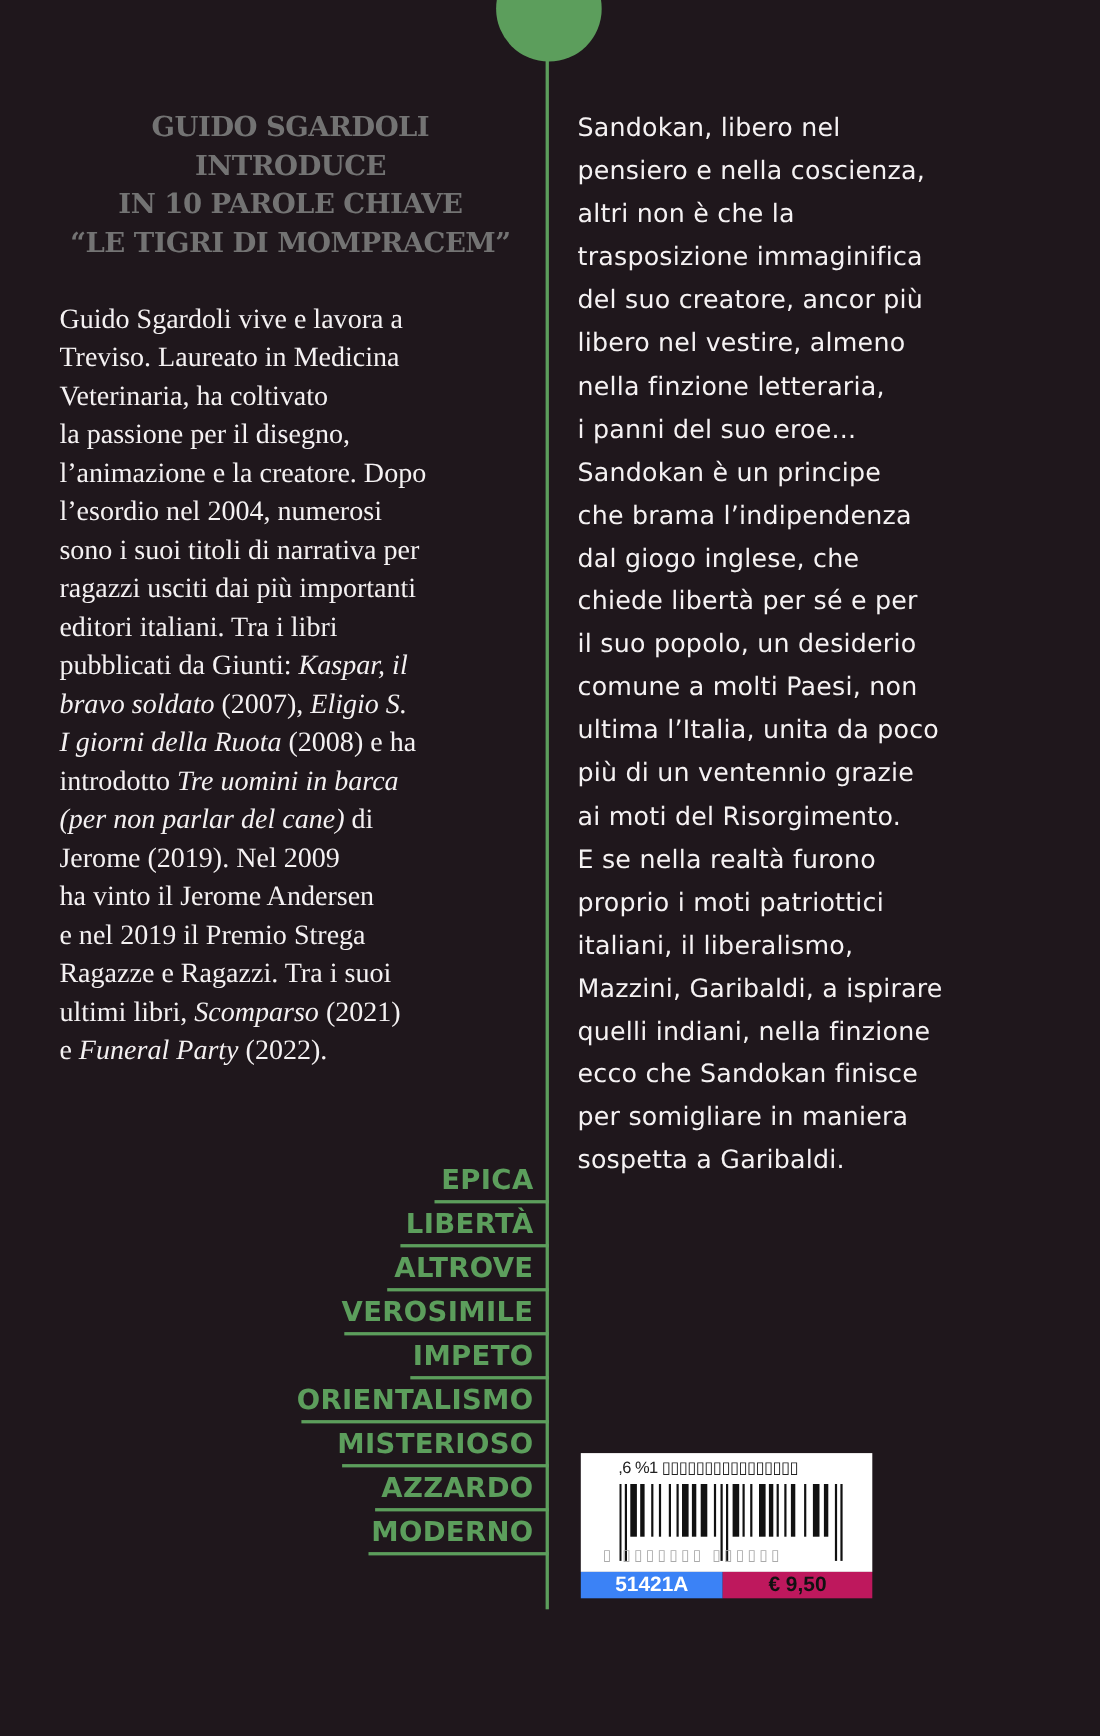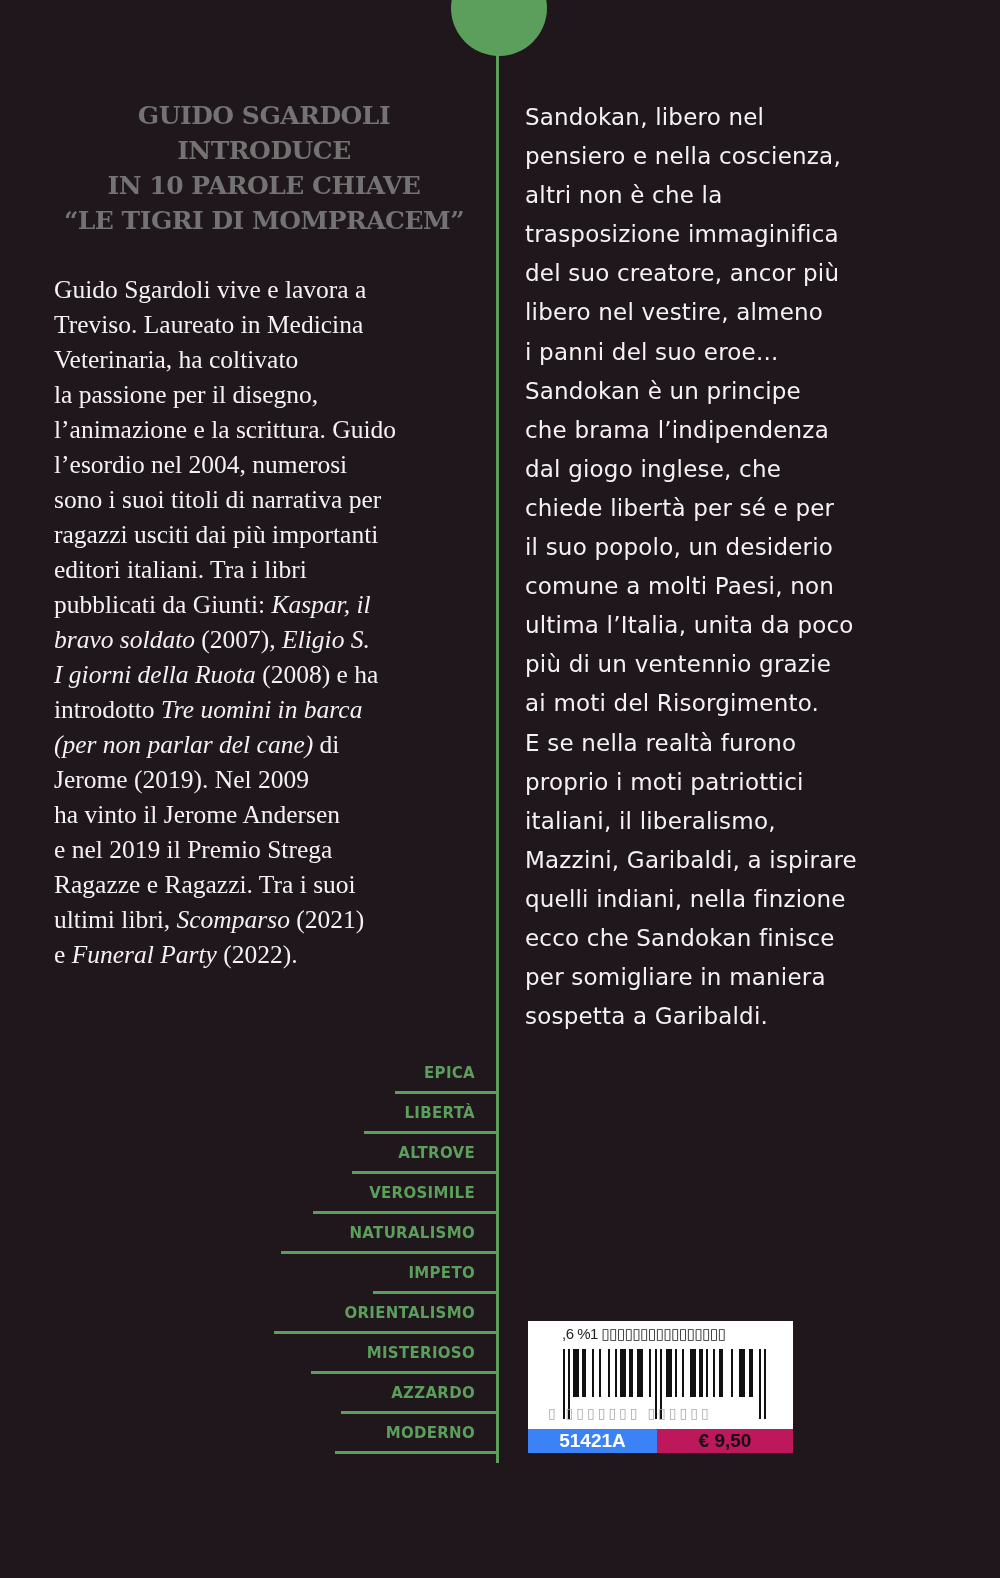--- a/index.html
+++ b/index.html
@@ -33,21 +33,21 @@
   }
   .desc div { white-space:nowrap; }
   .keywords {
     position:absolute; right:501px; top:1055px; width:300px;
   }
   .kw {
     height:40px; display:flex; flex-direction:column; align-items:flex-end; position:relative;
   }
   .kw-label {
     font-family:"DejaVu Sans", "Liberation Sans", sans-serif; font-weight:bold; color:#5c9e5c;
-    font-size:15px; line-height:36px; padding-right:24px; white-space:nowrap; letter-spacing:0.3px;
+    font-size:25px; line-height:36px; padding-right:14px; white-space:nowrap; letter-spacing:0.3px;
   }
   .kw-line {
     height:3px; background:#5c9e5c; align-self:flex-end;
   }
   .barcode {
     position:absolute; left:528px; top:1313px; width:265px; height:140px;padding-left:12px;
   }
   .bc-white {
     position:absolute; left:0; top:8px; width:265px; height:108px; background:#fff;
   }
@@ -84,21 +84,21 @@
   <div>INTRODUCE</div>
   <div>IN 10 PAROLE CHIAVE</div>
   <div>“LE TIGRI DI MOMPRACEM”</div>
 </div>
 
 <div class="bio">
   <div>Guido Sgardoli vive e lavora a</div>
   <div>Treviso. Laureato in Medicina</div>
   <div>Veterinaria, ha coltivato</div>
   <div>la passione per il disegno,</div>
-  <div>l’animazione e la scrittura. Guido</div>
+  <div>l’animazione e la creatore. Dopo</div>
   <div>l’esordio nel 2004, numerosi</div>
   <div>sono i suoi titoli di narrativa per</div>
   <div>ragazzi usciti dai più importanti</div>
   <div>editori italiani. Tra i libri</div>
   <div><span>pubblicati da Giunti: </span><i>Kaspar, il</i></div>
   <div><i>bravo soldato</i><span> (2007), </span><i>Eligio S.</i></div>
   <div><i>I giorni della Ruota</i><span> (2008) e ha</span></div>
   <div><span>introdotto </span><i>Tre uomini in barca</i></div>
   <div><i>(per non parlar del cane)</i><span> di</span></div>
   <div>Jerome (2019). Nel 2009</div>
@@ -109,20 +109,21 @@
   <div><span>e </span><i>Funeral Party</i><span> (2022).</span></div>
 </div>
 
 <div class="desc">
   <div>Sandokan, libero nel</div>
   <div>pensiero e nella coscienza,</div>
   <div>altri non è che la</div>
   <div>trasposizione immaginifica</div>
   <div>del suo creatore, ancor più</div>
   <div>libero nel vestire, almeno</div>
+  <div>nella finzione letteraria,</div>
   <div>i panni del suo eroe...</div>
   <div>Sandokan è un principe</div>
   <div>che brama l’indipendenza</div>
   <div>dal giogo inglese, che</div>
   <div>chiede libertà per sé e per</div>
   <div>il suo popolo, un desiderio</div>
   <div>comune a molti Paesi, non</div>
   <div>ultima l’Italia, unita da poco</div>
   <div>più di un ventennio grazie</div>
   <div>ai moti del Risorgimento.</div>
@@ -145,24 +146,20 @@
       <span class="kw-label">LIBERTÀ</span>
       <div class="kw-line" style="width: 135px;"></div>
     </div>
   <div class="kw">
       <span class="kw-label">ALTROVE</span>
       <div class="kw-line" style="width: 147px;"></div>
     </div>
   <div class="kw">
       <span class="kw-label">VEROSIMILE</span>
       <div class="kw-line" style="width: 186px;"></div>
-    </div>
-  <div class="kw">
-      <span class="kw-label">NATURALISMO</span>
-      <div class="kw-line" style="width: 218px;"></div>
     </div>
   <div class="kw">
       <span class="kw-label">IMPETO</span>
       <div class="kw-line" style="width: 126px;"></div>
     </div>
   <div class="kw">
       <span class="kw-label">ORIENTALISMO</span>
       <div class="kw-line" style="width: 225px;"></div>
     </div>
   <div class="kw">

